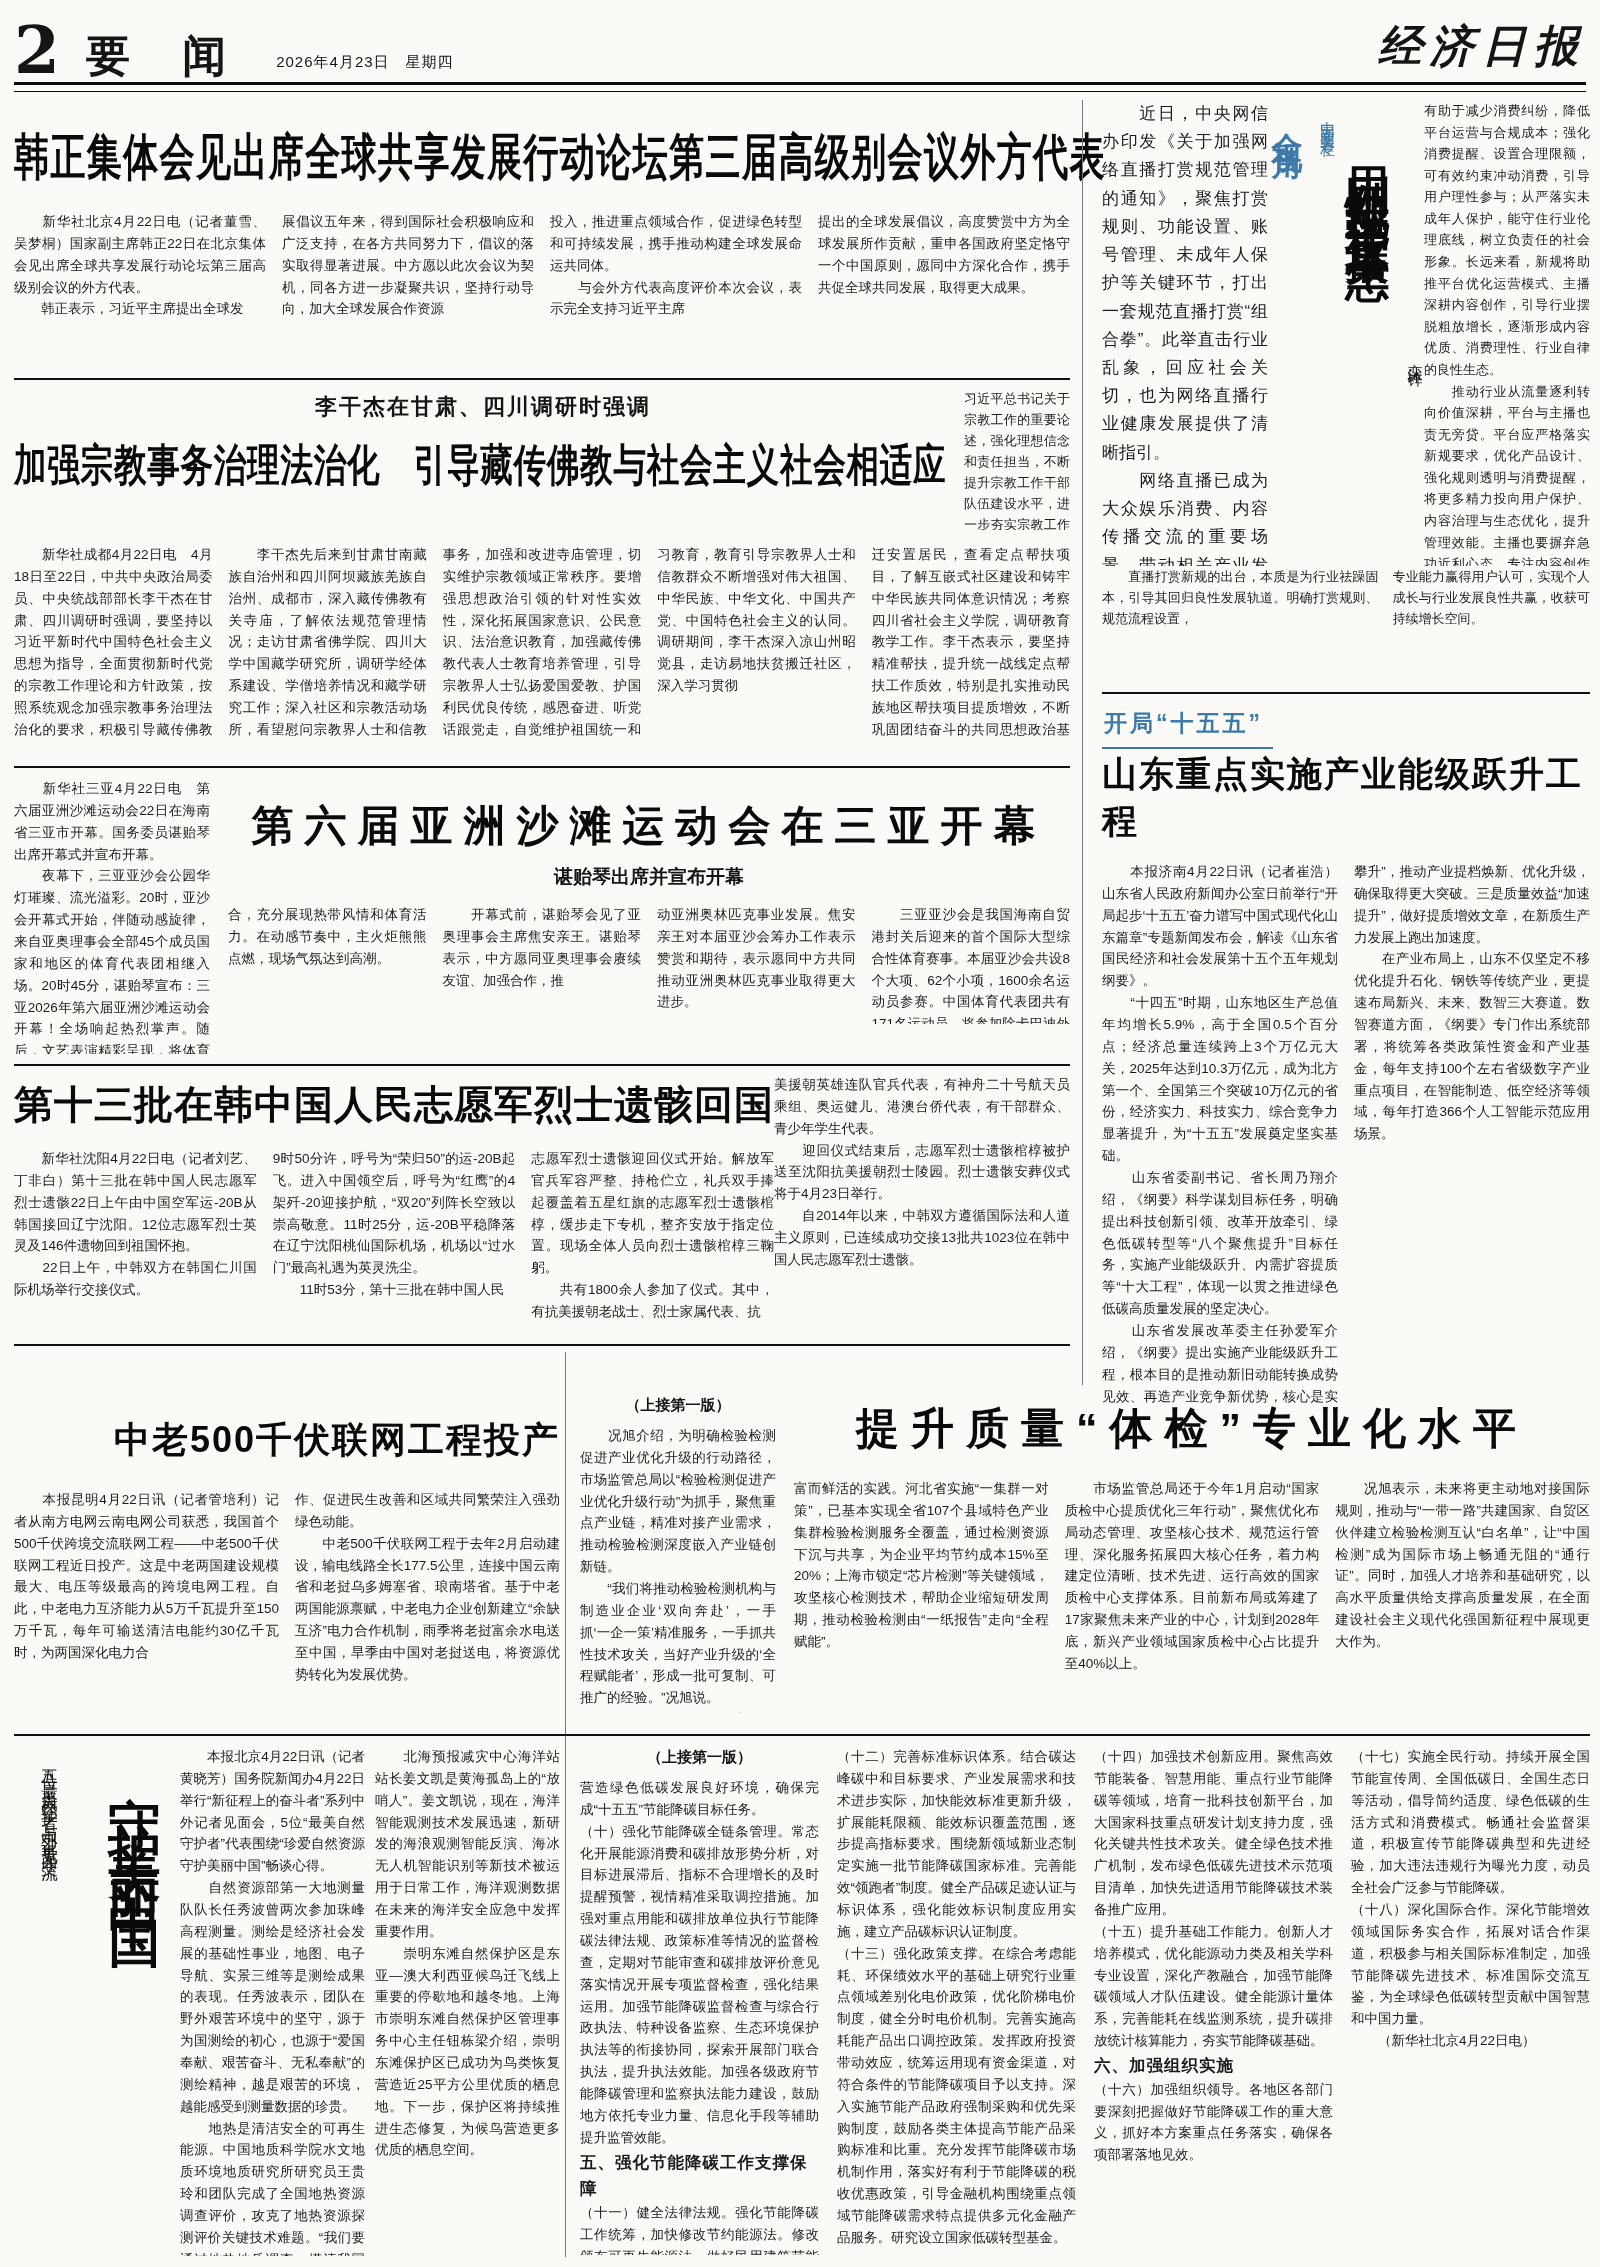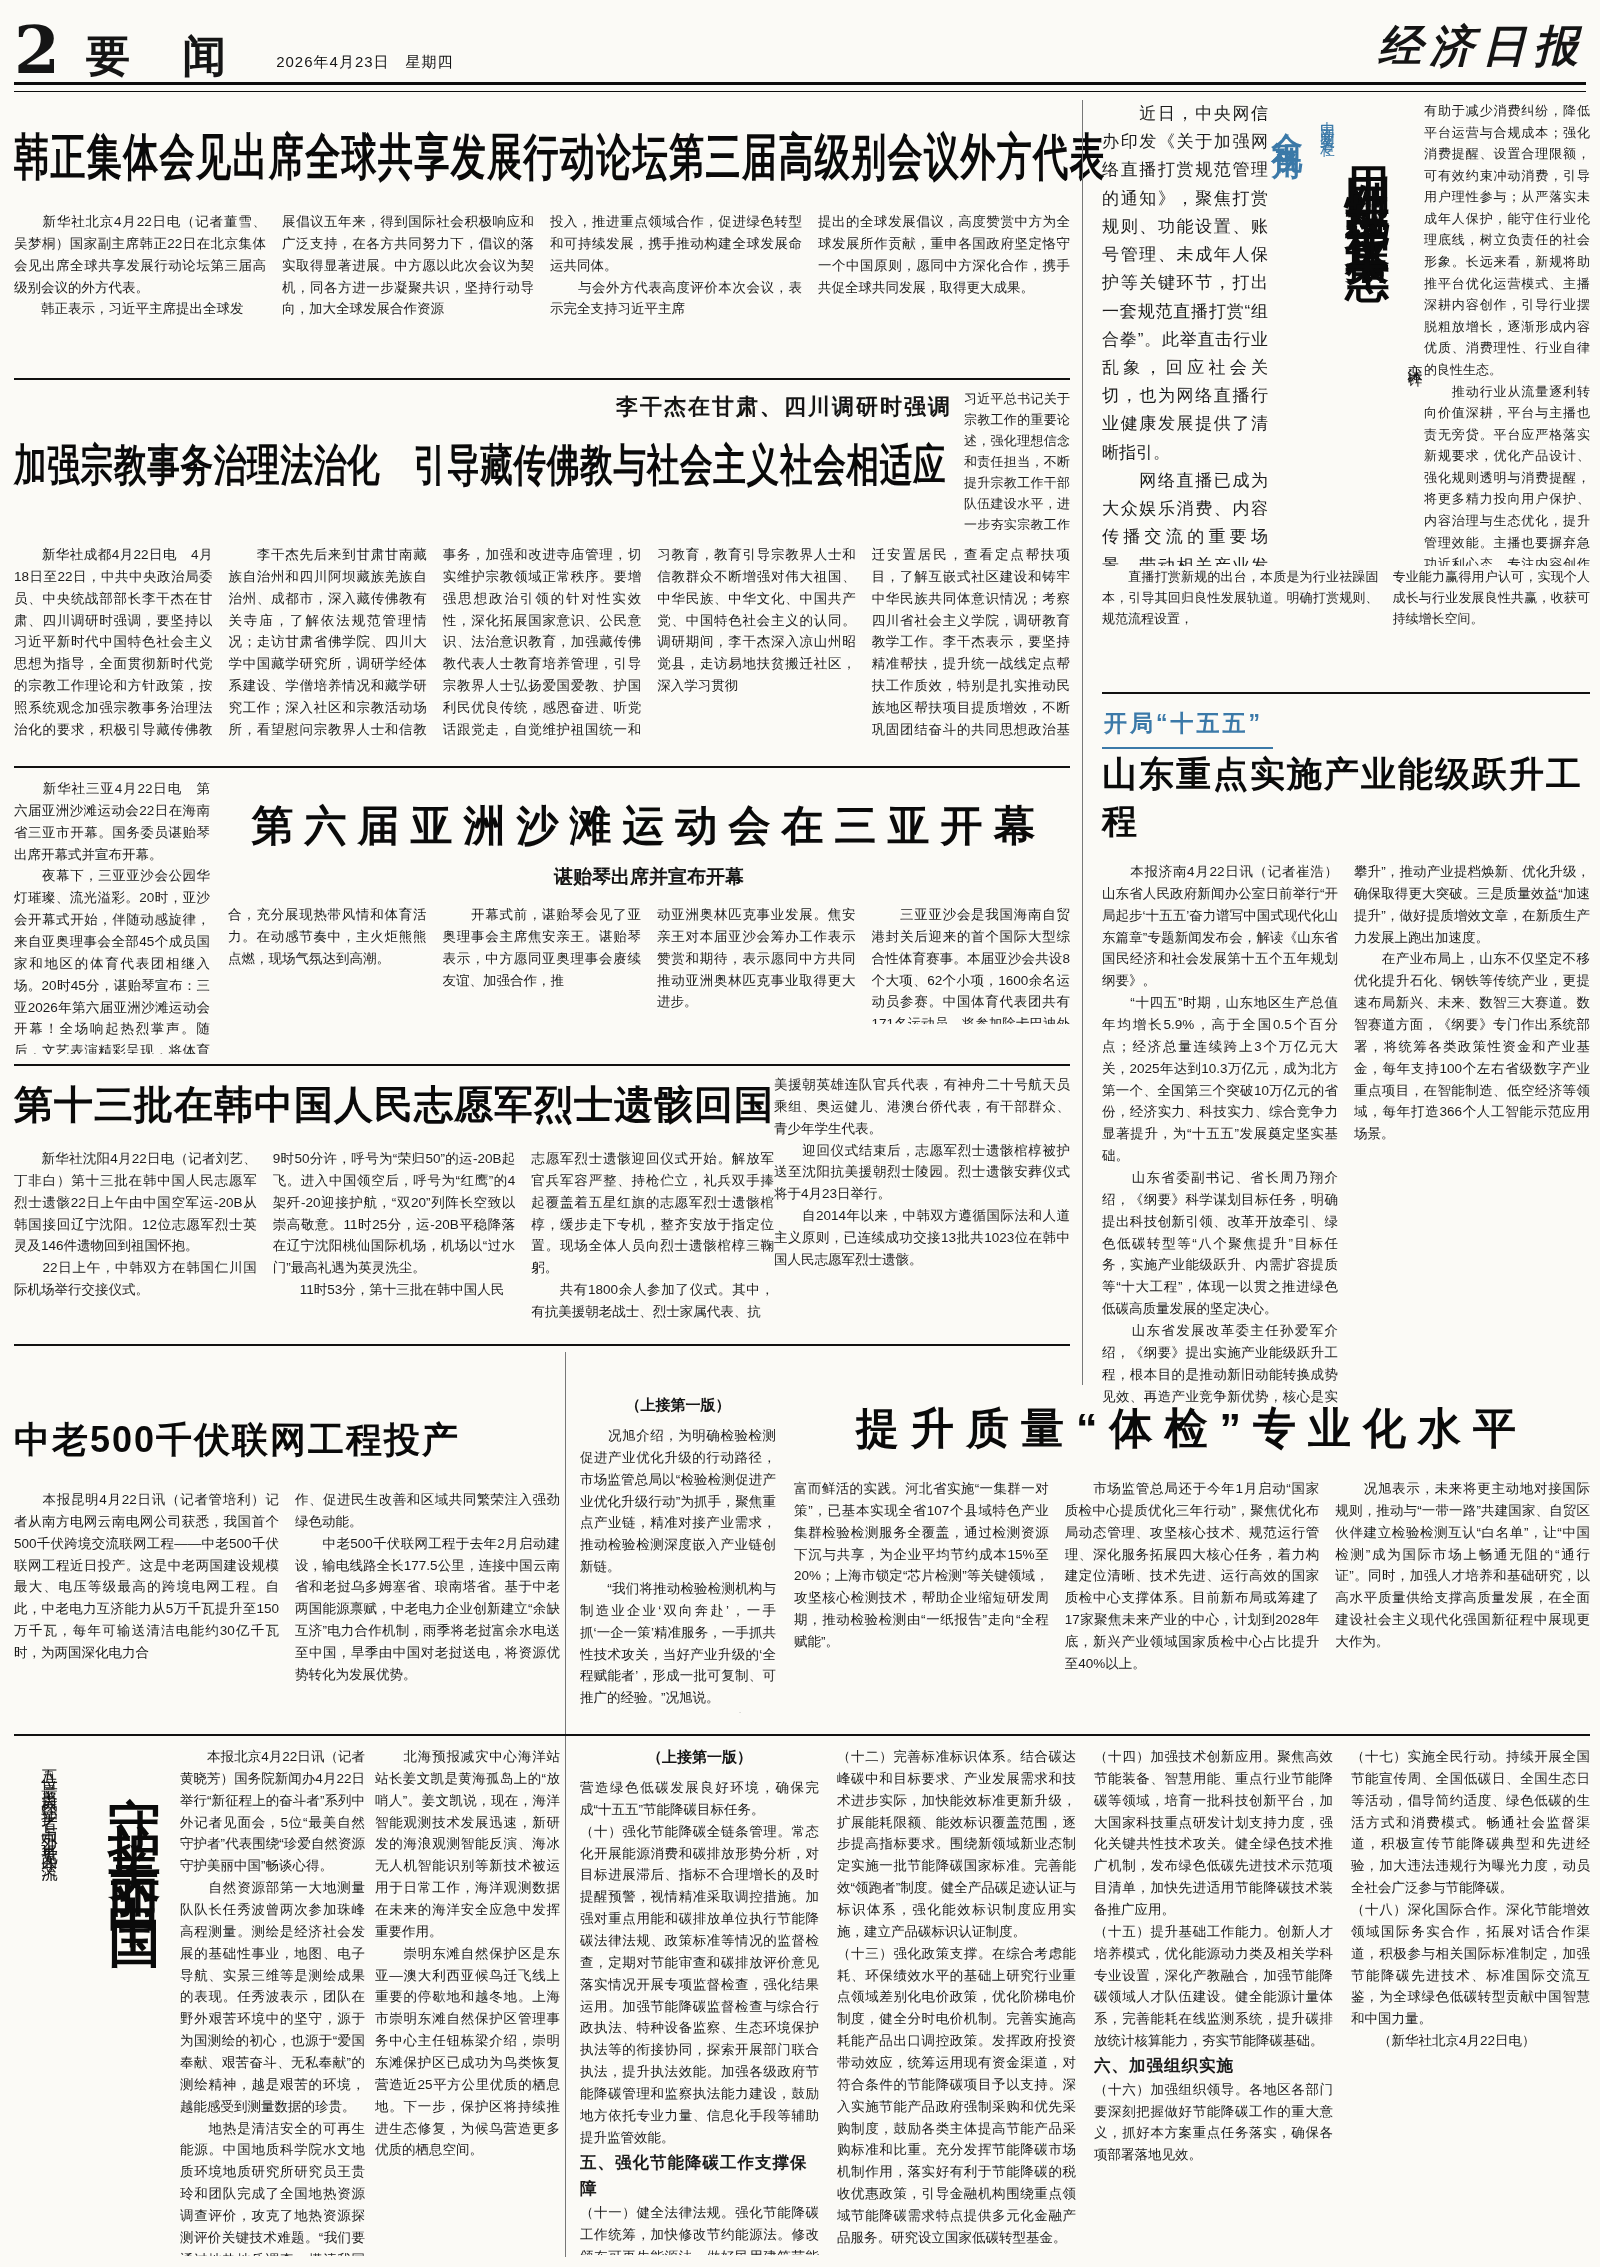--- a/index.html
+++ b/index.html
@@ -16,26 +16,26 @@
   .cols{display:flex;gap:16px}
   .col{flex:1;overflow:hidden;text-align:justify;font-size:13.5px;line-height:1.62;color:#1c1c1c}
   .col p{margin:0}
   .col p b{font-weight:normal}
   .doc-h{font-weight:bold;font-size:16.5px;margin:10px 0 6px;text-align:left;letter-spacing:1px}
   .fit{white-space:nowrap;font-weight:900;transform-origin:left center;color:#0a0a0a}
   .rule-v{background:#777;width:1px}
   .rule-h{background:#111;height:2px}
   
   .hl1{font-size:50px;transform:scaleX(.70);margin:24px 0 20px;letter-spacing:2px}
-  .kicker{font-size:22px;font-weight:bold;letter-spacing:2px;text-align:right;margin:4px 0 14px}
+  .kicker{font-size:22px;font-weight:bold;letter-spacing:2px;text-align:center;margin:4px 0 14px}
   .hl2{font-size:44px;transform:scaleX(.74);letter-spacing:1px}
   .hl3{text-align:center;font-size:42px;font-weight:900;letter-spacing:11px;margin:20px 0 10px;color:#0a0a0a}
   .sub3{text-align:center;font-size:19px;font-weight:bold;margin-bottom:14px}
   .hl4{font-size:39px;font-weight:900;letter-spacing:1px;margin:4px 0 16px;white-space:nowrap;color:#0a0a0a}
-  .hl5{text-align:left;font-size:36px;font-weight:900;letter-spacing:2px;margin:64px 0 24px;color:#0a0a0a}
+  .hl5{text-align:right;font-size:36px;font-weight:900;letter-spacing:2px;margin:64px 0 24px;color:#0a0a0a}
   .hl6{text-align:center;font-size:43px;font-weight:900;letter-spacing:12px;margin:6px 0 20px;color:#0a0a0a}
   .jump-label{text-align:center;font-weight:bold;font-size:15px;margin:2px 0 10px}
   
   #jinshijiao{left:1102px;top:100px;width:488px;height:582px;display:flex;flex-direction:column}
   .jsj-top{display:flex;height:466px}
   .jsj-left{width:152px}
   .jsj-labels{width:66px;display:flex;justify-content:center;gap:5px;padding-top:8px}
   .jsj-tag{writing-mode:vertical-rl;font-size:31px;font-weight:bold;color:var(--accent,#3b79a8);letter-spacing:8px}
   .jsj-tagrule{width:2px;height:420px;background:var(--accent,#3b79a8)}
   .jsj-sub{writing-mode:vertical-rl;font-size:14.5px;color:var(--accent,#3b79a8);letter-spacing:3px;padding-top:2px}

